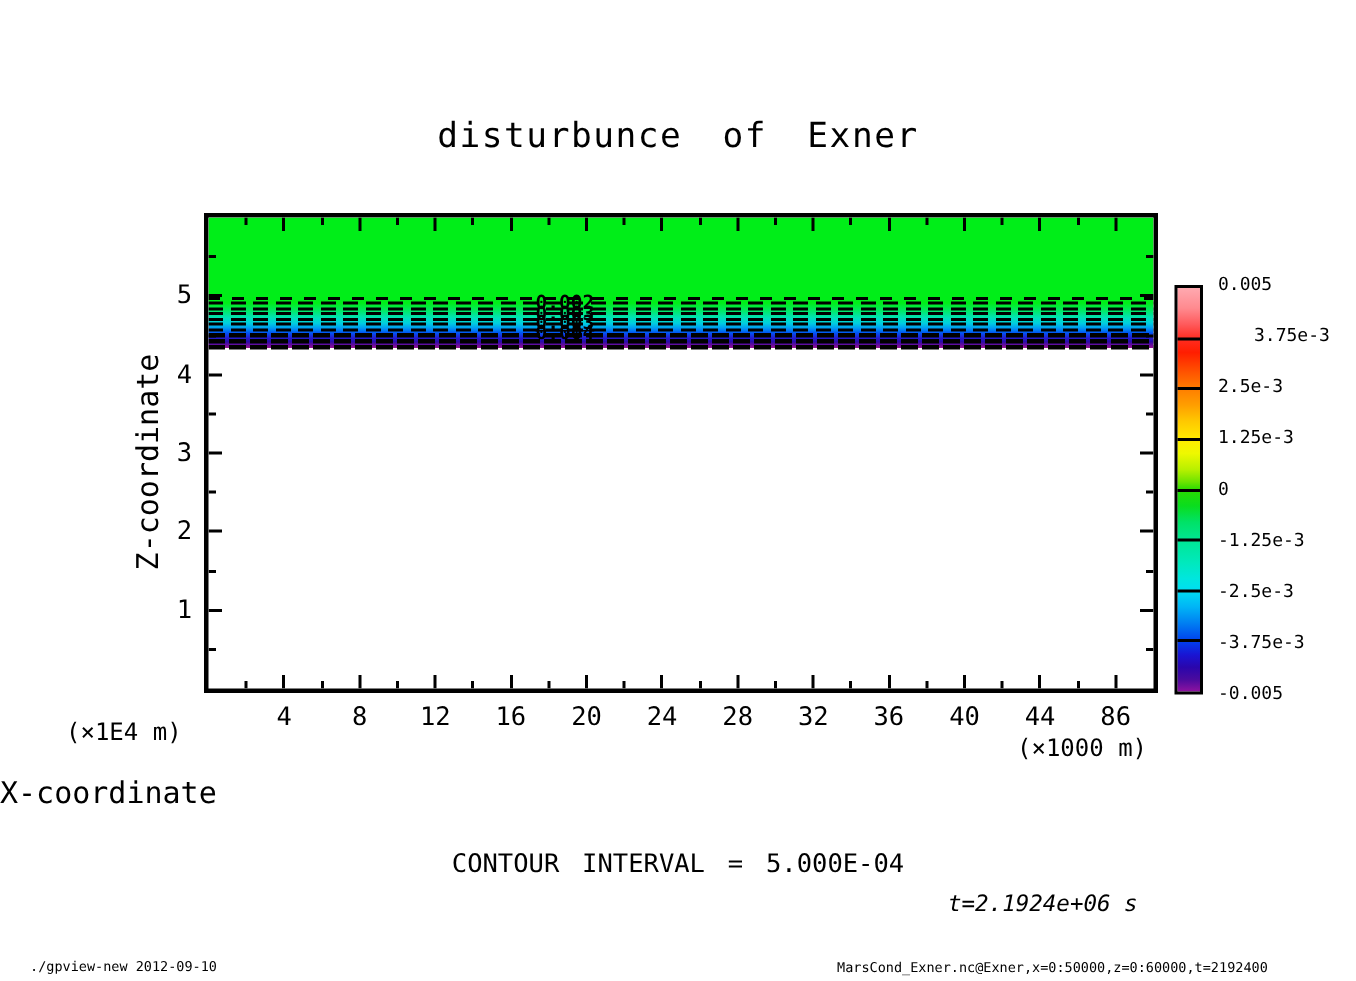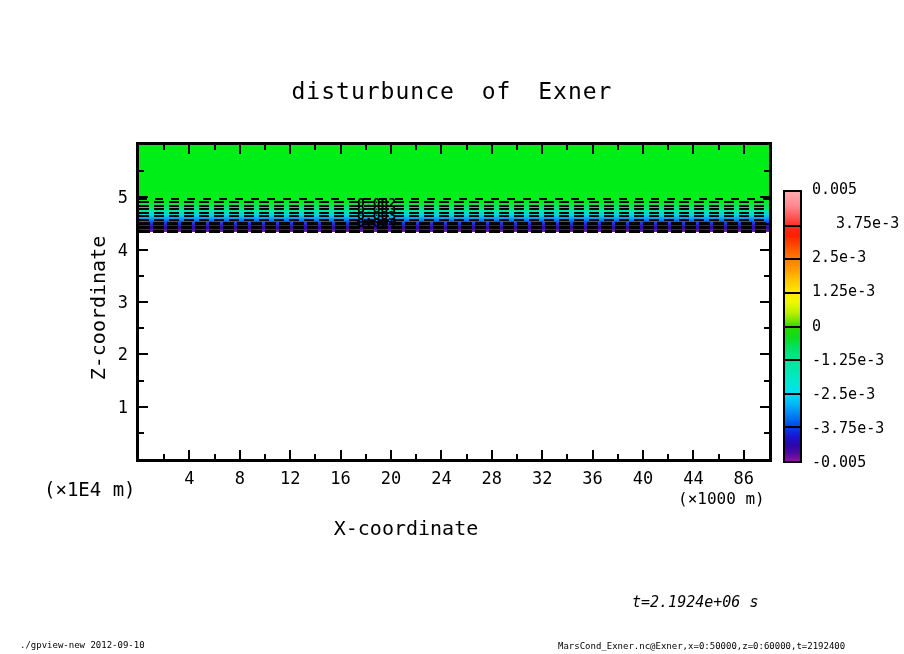--- a/index.html
+++ b/index.html
@@ -35,42 +35,42 @@
   }
   
   .tick{position:absolute;background:#000;}
   .tick.bx{width:2px;bottom:0;}
   .tick.tx{width:2px;top:0;}
   .tick.lz{height:2px;left:0;}
   .tick.rz{height:2px;right:0;}
   
   .xlab{position:absolute;top:468px;width:36px;text-align:center;font-size:17px;}
   .zlab{position:absolute;width:26px;text-align:right;left:102px;font-size:17px;}
-  #x-unit{left:44px;top:478px;font-size:19px;}
+  #x-unit{left:44px;top:478px;font-size:16px;}
   #x-unit2{left:678px;top:489px;font-size:16px;}
-  #x-title{left:0;top:516px;width:812px;text-align:center;font-size:20px;}
+  #x-title{left:0;top:516px;width:812px;text-align:left;font-size:20px;}
   #z-title{
     left:-62px;top:296px;width:320px;text-align:center;font-size:20px;
     transform:rotate(-90deg);transform-origin:center;
   }
   
   #cbar{
     left:783px;top:190px;width:19px;height:273px;border:2px solid #000;box-sizing:border-box;
     background:linear-gradient(180deg,
       #ffa9b0 0%, #ff8a8f 5%, #ff5a5c 9%, #ff2d22 12.5%,
       #ff1e00 16%, #ff5500 21%, #ff7e00 25%,
       #ff9e00 29%, #ffc800 33%, #ffeb00 37.5%,
       #eef800 41%, #b8f000 45%, #6fe400 48%, #2adc00 50%,
       #0add1e 54%, #00e266 58%, #00e694 62.5%,
       #00e9bc 68%, #00e6de 72%, #00ddf2 75%,
       #00b5f6 79%, #0080f2 83%, #0040ee 87.5%,
       #1a14d2 91%, #2a06ac 94%, #4a0b9e 97%, #8e12a0 100%);
   }
   .cbar-sep{position:absolute;left:0;width:15px;height:2px;background:#000;}
-  .cbar-lab{position:absolute;left:812px;font-size:15px;line-height:16px;}
+  .cbar-lab{position:absolute;left:812px;font-size:12px;line-height:16px;}
   
   #contour-interval{left:0;top:566px;width:904px;text-align:center;font-size:17px;word-spacing:5px;}
   #time-label{left:632px;top:593px;font-size:15px;font-style:italic;}
   #footer-left{left:20px;top:640px;font-size:9px;}
   #footer-right{left:558px;top:641px;font-size:9px;}
 </style>
 </head>
 <body>
 
 <div id="screen">
@@ -213,17 +213,18 @@
       <div class="abs cbar-lab" style="top: 215.125px; margin-left: 24px;">3.75e-3</div>
       <div class="abs cbar-lab" style="top: 249.25px;">2.5e-3</div>
       <div class="abs cbar-lab" style="top: 283.375px;">1.25e-3</div>
       <div class="abs cbar-lab" style="top: 317.5px;">0</div>
       <div class="abs cbar-lab" style="top: 351.625px;">-1.25e-3</div>
       <div class="abs cbar-lab" style="top: 385.75px;">-2.5e-3</div>
       <div class="abs cbar-lab" style="top: 419.875px;">-3.75e-3</div>
       <div class="abs cbar-lab" style="top: 454px;">-0.005</div>
     </div>
 
+  <div class="abs" id="contour-interval">CONTOUR INTERVAL = 5.000E-04</div>
   <div class="abs" id="time-label">t=2.1924e+06 s</div>
 
   <div class="abs" id="footer-left">./gpview-new  2012-09-10</div>
   <div class="abs" id="footer-right">MarsCond_Exner.nc@Exner,x=0:50000,z=0:60000,t=2192400</div>
 </div>
 
 </body></html>

